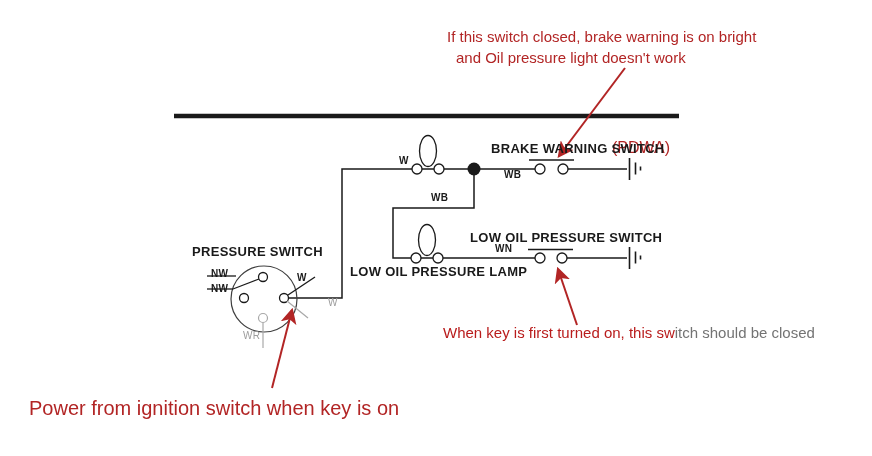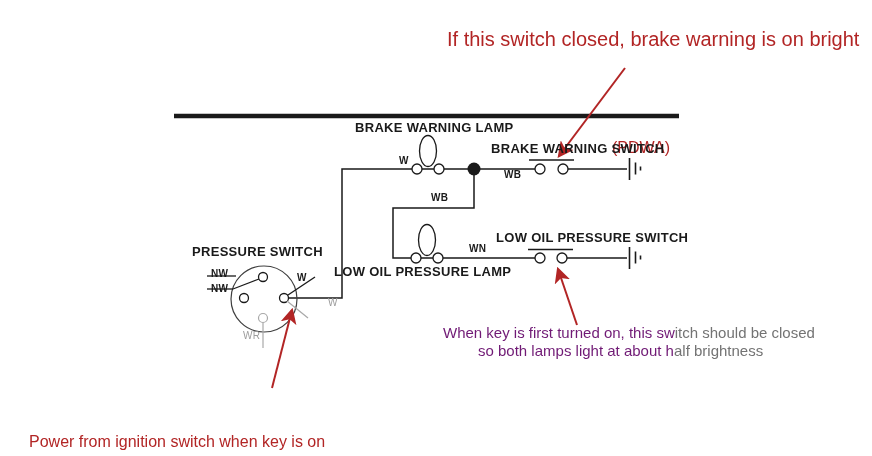--- a/index.html
+++ b/index.html
@@ -11,25 +11,25 @@
   .lbl{
     position:absolute;font-size:13px;font-weight:bold;color:#1a1a1a;
     letter-spacing:.3px;white-space:nowrap;
   }
   .wl{
     position:absolute;font-size:10px;font-weight:bold;color:#1a1a1a;
     white-space:nowrap;letter-spacing:.2px;
   }
   .wl.gray{color:#9c9c9c;font-weight:normal;}
   .red{position:absolute;color:#b22525;white-space:nowrap;}
-  .red.big{font-size:20px;}
+  .red.big{font-size:15px;}
   .red.mid{font-size:15px;}
   .red.pdwa{font-size:16px;}
-  .red.power{font-size:16px;margin-top:36px;}
-  .faded{color:#701a75;}
+  .red.power{font-size:20px;}
+  .faded{color:#b91c1c;}
   .darkred{color:#737373;}
 </style>
 </head>
 <body>
 
 <div class="canvas">
 
   <svg width="872" height="456" viewBox="0 0 872 456">
     <defs>
       <marker id="arrowhead" viewBox="0 0 10 10" refX="8.5" refY="5" markerWidth="8" markerHeight="8" orient="auto-start-reverse">
@@ -103,34 +103,33 @@
     </g>
 
     <g stroke="#b22525" stroke-width="2" fill="none">
       <line x1="625" y1="68" x2="559" y2="156" marker-end="url(#arrowhead)"></line>
       <line x1="577" y1="325" x2="558" y2="269" marker-end="url(#arrowhead)"></line>
       <line x1="272" y1="388" x2="292" y2="310" marker-end="url(#arrowhead)"></line>
     </g>
   </svg>
 
   <div class="red big" style="left:447px;top:28px;">If this switch closed, brake warning is on bright</div>
+  <div class="red big" style="left:456px;top:49px;">and Oil pressure light doesn't work</div>
   <div class="red pdwa" style="left:612px;top:139px;">(PDWA)</div>
   <div class="red mid" style="left:443px;top:324px;"><span class="faded">When key is first turned on, this sw</span><span class="darkred">itch should be closed</span></div>
-  <div class="red mid" style="left:478px;top:342px;"><span class="faded">so both lamps light at about h</span><span class="darkred">alf brightness</span></div>
   <div class="red power" style="left:29px;top:397px;">Power from ignition switch when key is on</div>
 
-  <div class="lbl" style="left:355px;top:120px;">BRAKE WARNING LAMP</div>
   <div class="lbl" style="left:473px;top:141px;padding-left:18px;">BRAKE WARNING SWITCH</div>
-  <div class="lbl" style="left:496px;top:230px;">LOW OIL PRESSURE SWITCH</div>
-  <div class="lbl" style="left:334px;top:264px;">LOW OIL PRESSURE LAMP</div>
+  <div class="lbl" style="left:470px;top:230px;">LOW OIL PRESSURE SWITCH</div>
+  <div class="lbl" style="left:350px;top:264px;">LOW OIL PRESSURE LAMP</div>
   <div class="lbl" style="left:192px;top:244px;">PRESSURE SWITCH</div>
 
   <div class="wl" style="left:399px;top:155px;">W</div>
   <div class="wl" style="left:504px;top:169px;">WB</div>
   <div class="wl" style="left:431px;top:192px;">WB</div>
-  <div class="wl" style="left:469px;top:243px;">WN</div>
+  <div class="wl" style="left:495px;top:243px;">WN</div>
   <div class="wl" style="left:211px;top:268px;">NW</div>
   <div class="wl" style="left:211px;top:283px;">NW</div>
   <div class="wl" style="left:297px;top:272px;">W</div>
   <div class="wl gray" style="left:328px;top:297px;">W</div>
   <div class="wl gray" style="left:243px;top:330px;">WR</div>
 
 </div>
 
 </body></html>

